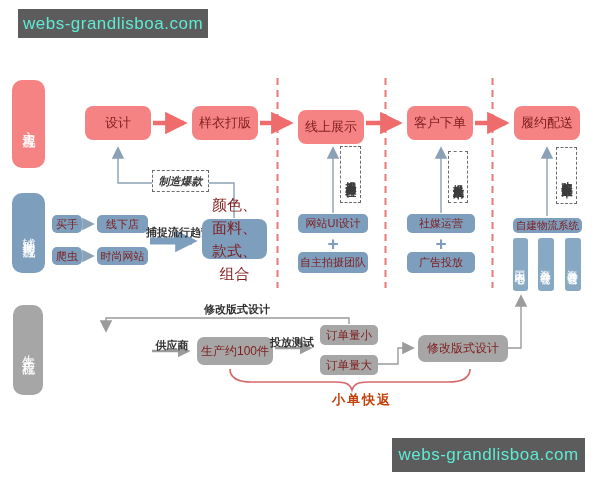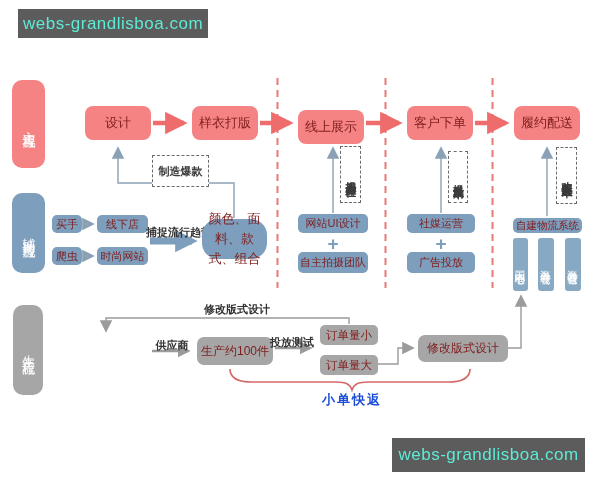--- a/index.html
+++ b/index.html
@@ -9,30 +9,30 @@
   .watermark{background:#5c5c5c;color:#5eead4;display:flex;align-items:center;justify-content:center;
              font-size:17px;letter-spacing:0.5px;}
   .lane{border-radius:10px;color:#ffffff;display:flex;align-items:center;justify-content:center;
         writing-mode:vertical-rl;text-orientation:upright;font-size:13px;letter-spacing:3px;}
   .lane-main{background:#f58384;}
   .lane-aux{background:#7d9ebc;}
   .lane-prod{background:#a6a6a6;}
   .box{display:flex;align-items:center;justify-content:center;color:#7f1d1d;text-align:center;}
   .box-pink{background:#f58384;border-radius:8px;font-size:13px;}
   .box-blue{background:#7d9ebc;border-radius:5px;font-size:11px;}
-  .box-blue-lg{background:#7d9ebc;border-radius:16px;font-size:13px;line-height:1.55;}
+  .box-blue-lg{background:#7d9ebc;border-radius:8px;font-size:15px;line-height:1.55;}
   .box-gray{background:#a6a6a6;border-radius:7px;font-size:12px;}
   .wh{background:#87a9c3;border-radius:3px;color:#fff;writing-mode:vertical-rl;text-orientation:upright;
       display:flex;align-items:center;justify-content:center;font-size:10.5px;letter-spacing:1px;}
   .note{border:1.5px dashed #6b6b6b;background:#ffffff;color:#3c3c3c;font-weight:bold;
         display:flex;align-items:center;justify-content:center;font-size:11px;}
   .note-v{writing-mode:vertical-rl;text-orientation:upright;letter-spacing:1px;}
   .lbl{color:#333333;font-weight:bold;font-size:11px;text-align:center;white-space:nowrap;}
   .plus{color:#7d9ebc;font-weight:bold;font-size:19px;text-align:center;line-height:1;}
-  .red-lbl{color:#1d4ed8;font-weight:bold;font-size:13px;text-align:center;letter-spacing:2px;}
+  .red-lbl{color:#c2410c;font-weight:bold;font-size:13px;text-align:right;letter-spacing:2px;}
   svg{position:absolute;left:0;top:0;pointer-events:none;}
 </style>
 </head>
 <body>
 
 <div class="stage">
 
   <svg width="600" height="480">
     <defs>
       <marker id="ah-pink" markerUnits="strokeWidth" markerWidth="5" markerHeight="5" refX="4.2" refY="2.5" orient="auto">
@@ -86,21 +86,21 @@
   <div class="abs lane lane-main" style="left:12px;top:80px;width:33px;height:88px;">主流程</div>
   <div class="abs lane lane-aux" style="left:12px;top:193px;width:33px;height:80px;">辅助流程</div>
   <div class="abs lane lane-prod" style="left:13px;top:305px;width:30px;height:90px;">生产流程</div>
 
   <div class="abs box box-pink" style="left:85px;top:106px;width:66px;height:34px;">设计</div>
   <div class="abs box box-pink" style="left:192px;top:106px;width:66px;height:34px;">样衣打版</div>
   <div class="abs box box-pink" style="left:298px;top:110px;width:66px;height:34px;">线上展示</div>
   <div class="abs box box-pink" style="left:407px;top:106px;width:66px;height:34px;">客户下单</div>
   <div class="abs box box-pink" style="left:514px;top:106px;width:66px;height:34px;">履约配送</div>
 
-  <div class="abs note" style="left:152px;top:155px;width:57px;height:32px;">制造爆款</div>
+  <div class="abs note" style="left:152px;top:170px;width:57px;height:22px;font-style:italic;">制造爆款</div>
   <div class="abs note note-v" style="left:340px;top:146px;width:21px;height:57px;">提升用户体验</div>
   <div class="abs note note-v" style="left:448px;top:151px;width:20px;height:52px;">提升复购率</div>
   <div class="abs note note-v" style="left:556px;top:147px;width:21px;height:57px;">改善配送效率</div>
 
   <div class="abs box box-blue" style="left:52px;top:215px;width:30px;height:18px;">买手</div>
   <div class="abs box box-blue" style="left:97px;top:215px;width:51px;height:18px;">线下店</div>
   <div class="abs box box-blue" style="left:52px;top:247px;width:30px;height:18px;">爬虫</div>
   <div class="abs box box-blue" style="left:97px;top:247px;width:51px;height:18px;">时尚网站</div>
   <div class="abs lbl" style="left:146px;top:225px;width:58px;">捕捉流行趋势</div>
   <div class="abs box box-blue-lg" style="left:202px;top:219px;width:65px;height:40px;padding:2px 6px;">颜色、面料、款式、组合</div>

